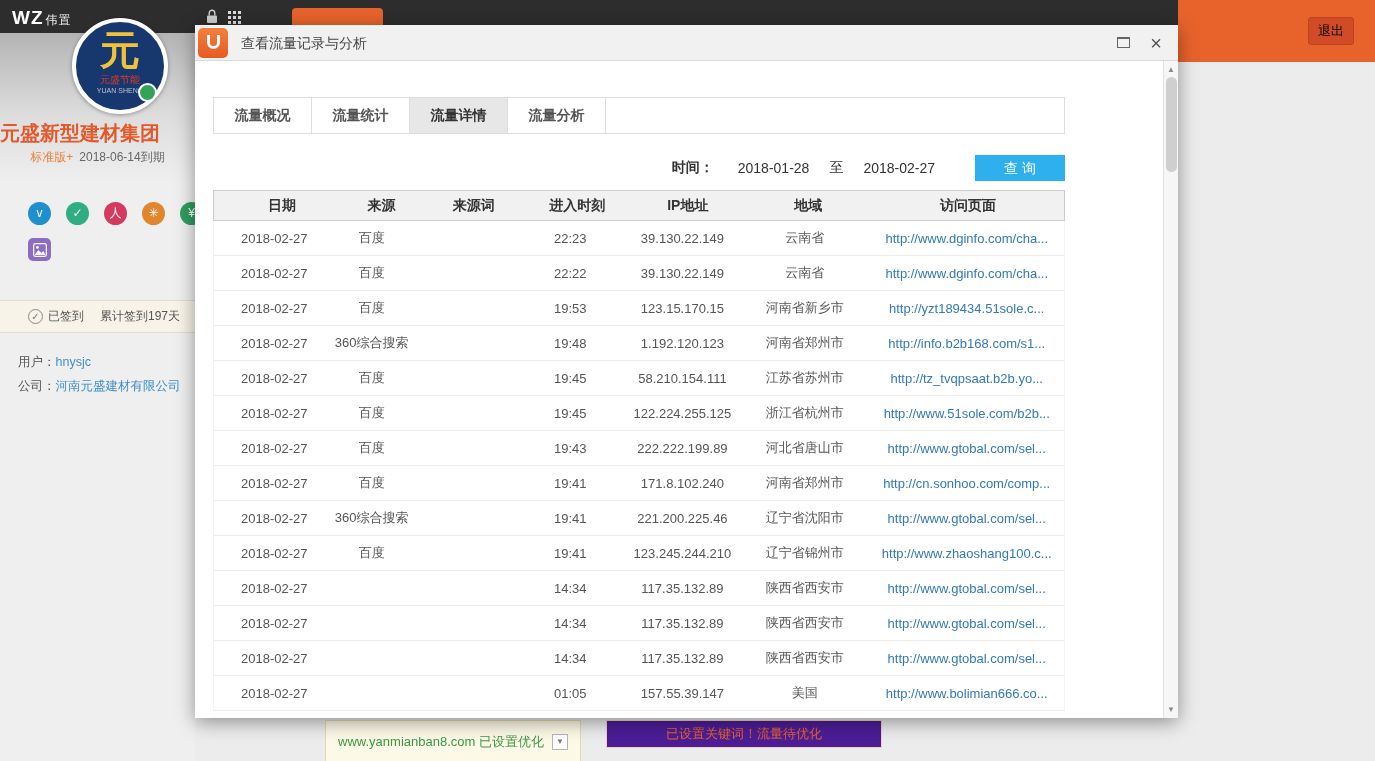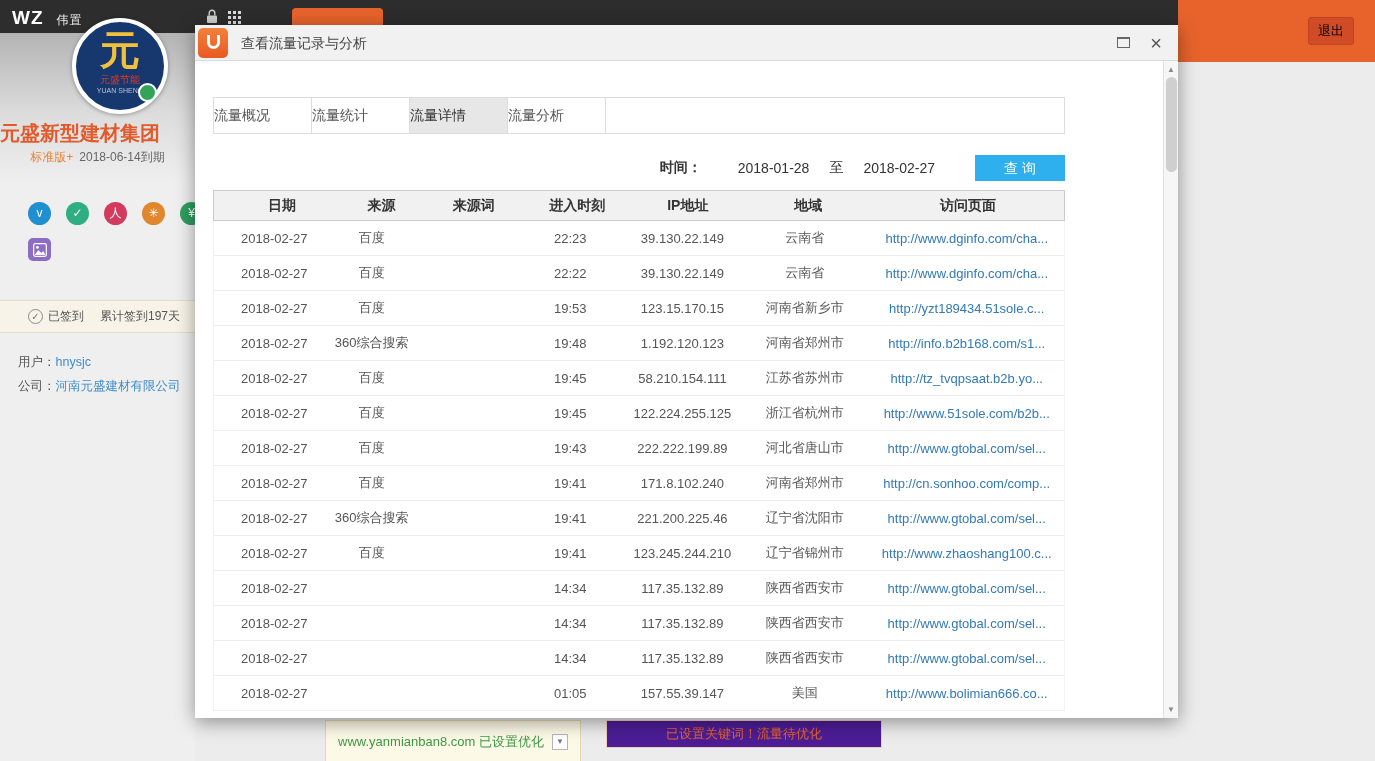--- a/index.html
+++ b/index.html
@@ -5,21 +5,21 @@
   * { margin:0; padding:0; box-sizing:border-box; }
   html,body { width:1375px; height:761px; overflow:hidden;
     font-family:"Liberation Sans","DejaVu Sans",sans-serif; }
   body { position:relative; background:#ececec; }
   .abs { position:absolute; }
 
   
   #topbar-dark { left:0; top:0; width:1178px; height:33px; background:#2d2d2d; }
   #topbar-orange { left:1178px; top:0; width:197px; height:62px; background:#e8632c; }
   #logo-wz { left:12px; top:7px; color:#fff; font-size:19px; font-weight:bold; letter-spacing:1px; }
-  #logo-wz .sub { font-size:12px; font-weight:normal; color:#eee; margin-left:13px; }
+  #logo-wz .sub { font-size:12px; font-weight:normal; color:#eee; margin-left:2px; }
   #lock-icon { left:206px; top:9px; }
   #grid-icon { left:228px; top:10px; }
   #orange-tab { left:292px; top:8px; width:91px; height:17px; background:#e8632c; border-radius:4px 4px 0 0; }
   #logout-btn { left:1308px; top:17px; width:46px; height:28px; background:#d14c26;
     border:1px solid #bf431f; border-radius:3px; color:#000000; font-size:13px;
     text-align:center; line-height:26px; cursor:pointer; }
 
   
   #sidebar { left:0; top:33px; width:195px; height:728px;
     background:linear-gradient(180deg,#b4b4b4 0,#dcdcdc 80px,#efefef 150px,#efefef 100%); }
@@ -71,28 +71,28 @@
   #scrollbar .arrow { position:absolute; left:0; width:14px; text-align:center;
     font-size:8px; color:#8a8a8a; cursor:pointer; }
   #scroll-up { top:4px; }
   #scroll-down { bottom:4px; }
   #scroll-thumb { position:absolute; left:2px; top:16px; width:11px; height:95px;
     background:#cfcfcf; border-radius:6px; cursor:pointer; }
 
   
   #tabs { position:absolute; left:18px; top:72px; width:852px; height:37px;
     border:1px solid #ddd; background:#fff; display:flex; }
-  .tab { width:98px; line-height:35px; font-size:14px; color:#555;
-    border-right:1px solid #ddd; cursor:pointer; }
+  .tab { width:98px; line-height:35px; text-align:center; font-size:14px; color:#555;
+    border-right:1px solid #ddd; cursor:pointer;font-weight:bold; }
   .tab.active { background:#e7e7e7; color:#333; }
 
   
   #filter-row { position:absolute; right:113px; top:130px; height:26px;
     display:flex; align-items:center; font-size:14px; color:#333; }
-  #filter-row .lbl { font-weight:bold; margin-right:16px; }
+  #filter-row .lbl { font-weight:bold; margin-right:4px; }
   #filter-row .date { margin:0 20px; cursor:pointer; }
   #query-btn { width:90px; height:26px; margin-left:20px; background:#2eb0ef; color:#fff;
     font-size:14px; text-align:center; line-height:26px; cursor:pointer; }
 
   
   #table { position:absolute; left:18px; top:165px; width:852px; }
   #thead { display:flex; height:31px; background:#f1f1f1; border:1px solid #ccc;
     align-items:center; font-size:14px; font-weight:bold; color:#333;padding-left:12px; }
   .thc { text-align:center; flex:0 1 auto; }
   .row { display:flex; height:35px; align-items:center; font-size:13px; color:#555;

